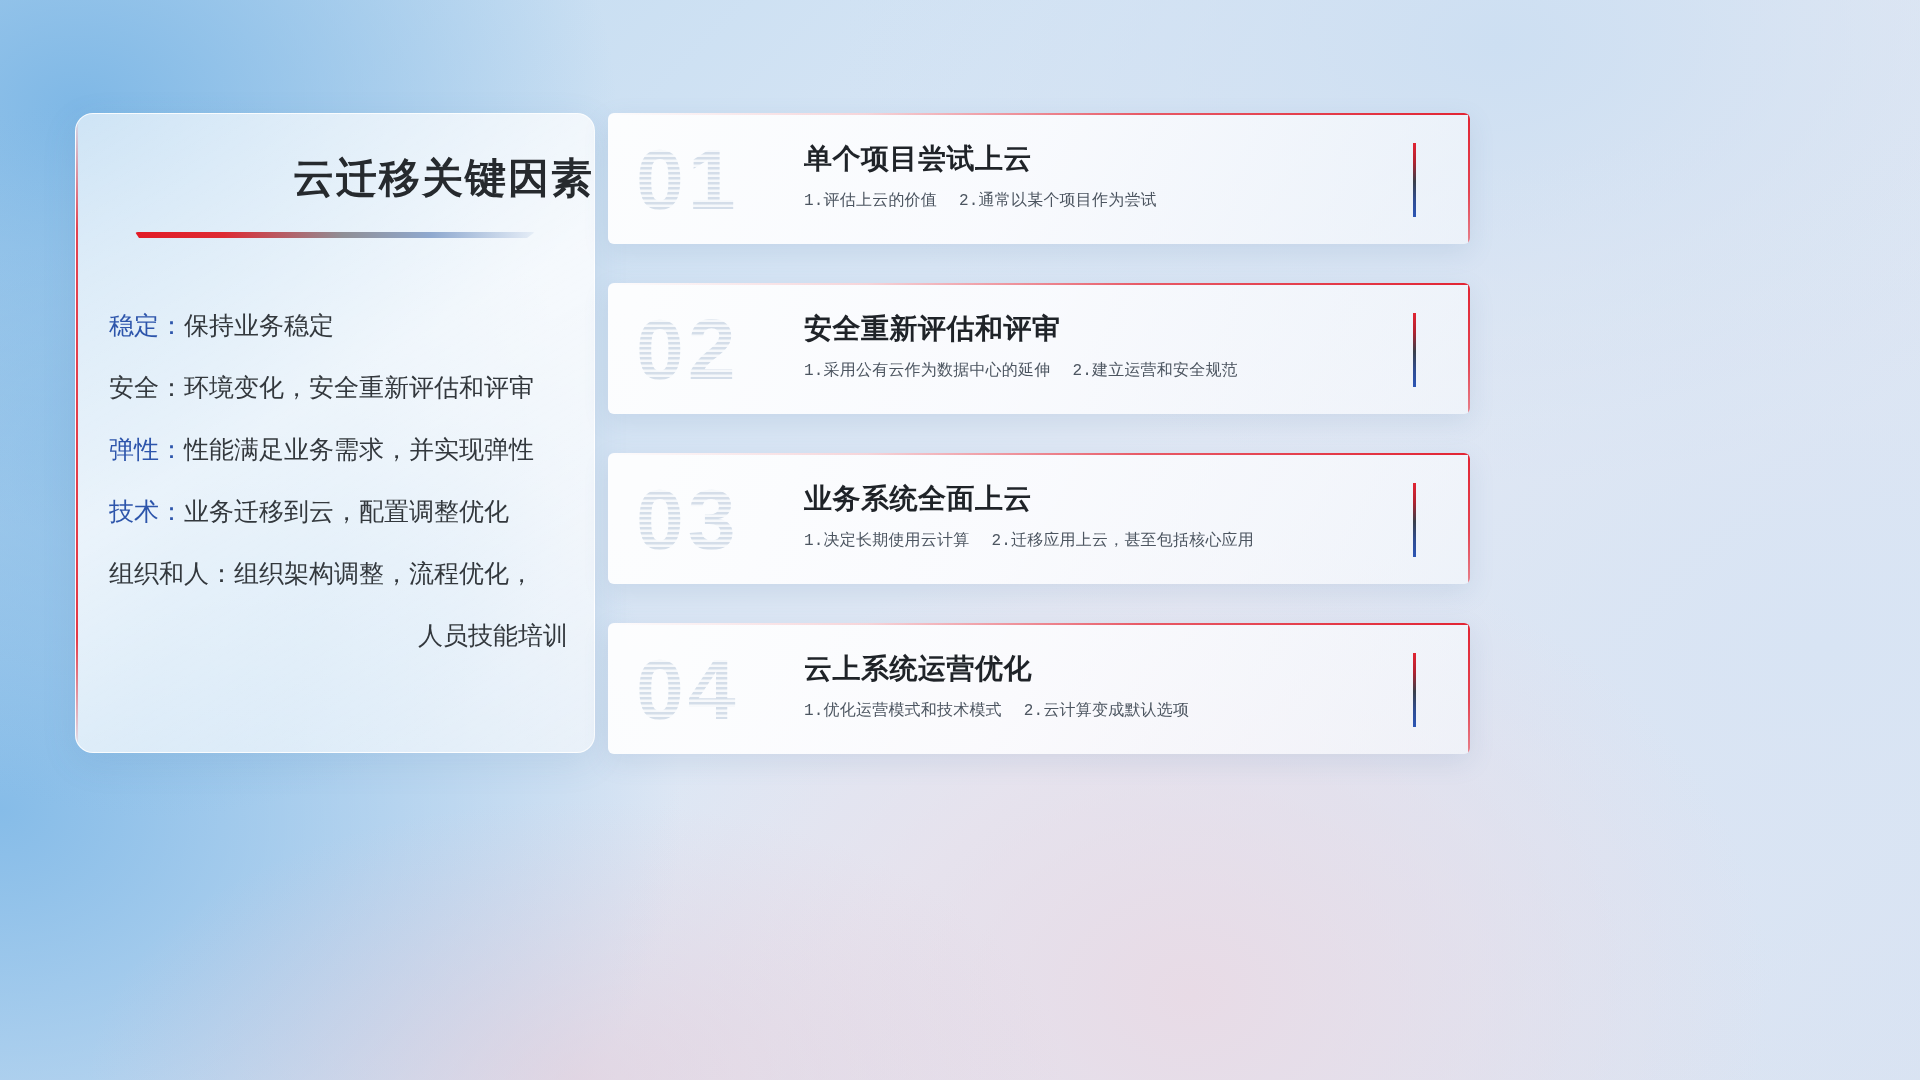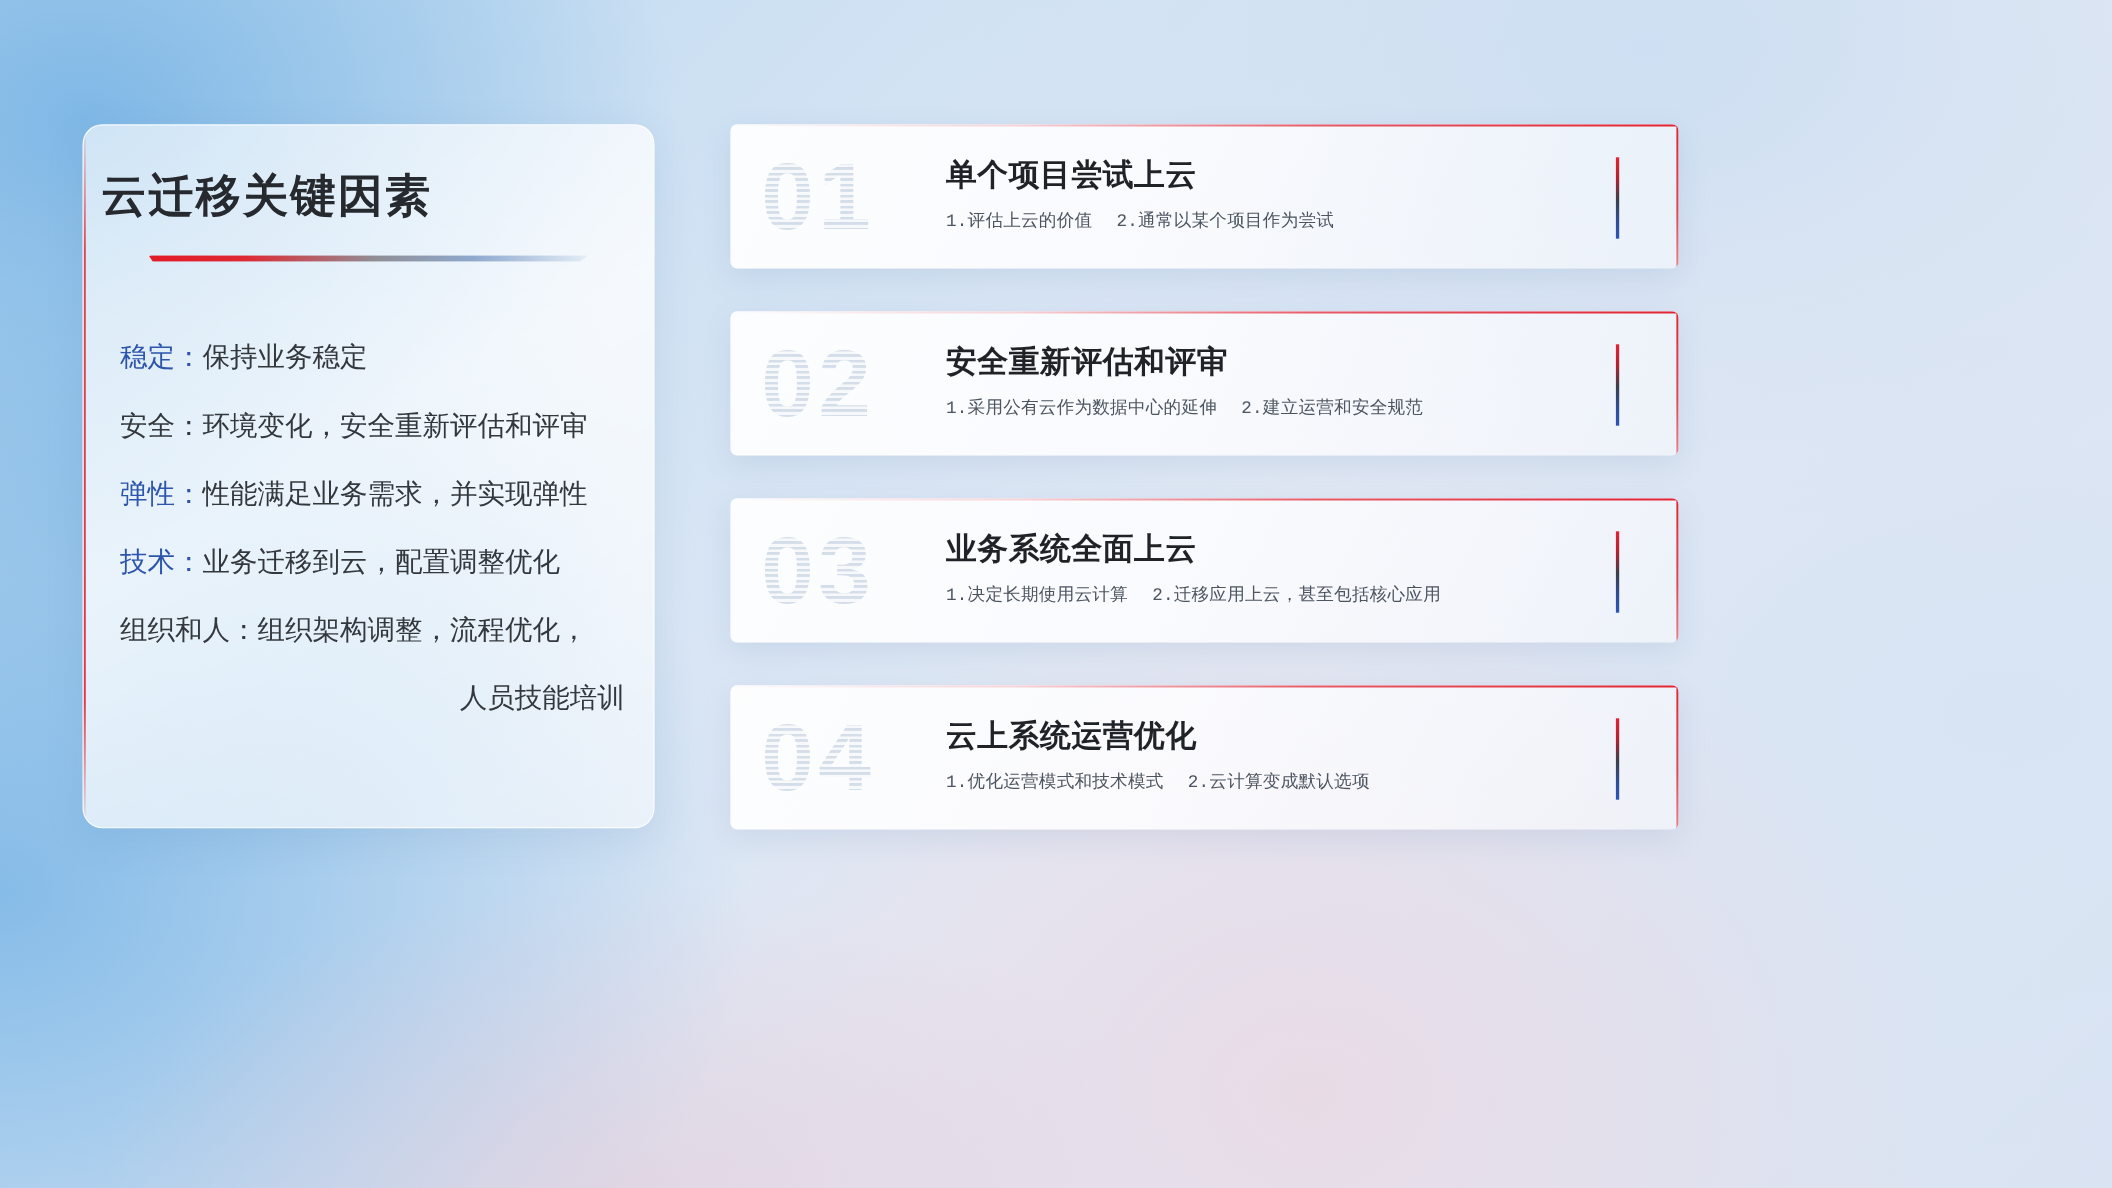--- a/index.html
+++ b/index.html
@@ -45,21 +45,21 @@
     box-shadow: 0 10px 34px rgba(80,120,170,.13);
     overflow: hidden;
   }
   .left-panel::after {
     content: "";
     position: absolute; left: 0; top: 0; bottom: 0; width: 2px;
     background: linear-gradient(180deg, rgba(226,36,51,0) 0%, rgba(226,36,51,.85) 18%, rgba(226,36,51,.9) 82%, rgba(226,36,51,0) 100%);
   }
   .panel-title {
     margin: 37px 0 0 16px;
-    text-align: left;
+    text-align: right;
     font-size: 41px;
     font-weight: 700;
     letter-spacing: 2px;
     color: #262a2e;
   }
   .title-rule {
     margin: 26px auto 0 auto;
     width: 400px; height: 6px;
     border-radius: 3px;
     background: linear-gradient(90deg, #e21b26 0%, #de2a33 22%, #8f8f96 52%, #8fa9cf 74%, rgba(190,208,232,.25) 100%);
@@ -71,21 +71,21 @@
     font-size: 25px;
     line-height: 62px;
     color: #33383d;
     white-space: nowrap;
   }
   .factor-row .lbl { color: #2d55ab; }
   .factor-row .lbl.plain { color: #33383d; }
   .factor-row.cont { margin-top: 0; text-align: right; }
 
   
-  .cards { position: absolute; left: 664px; top: 113px; width: 862px; }
+  .cards { position: absolute; left: 608px; top: 113px; width: 862px; }
   .card {
     position: relative;
     height: 131px;
     margin-bottom: 39px;
     border-radius: 6px;
     background: linear-gradient(118deg, rgba(255,255,255,.94) 0%, rgba(253,253,255,.88) 48%, rgba(248,250,253,.62) 100%);
     box-shadow: 0 8px 26px rgba(90,125,170,.14);
     overflow: hidden;
   }
   .card::before {  

